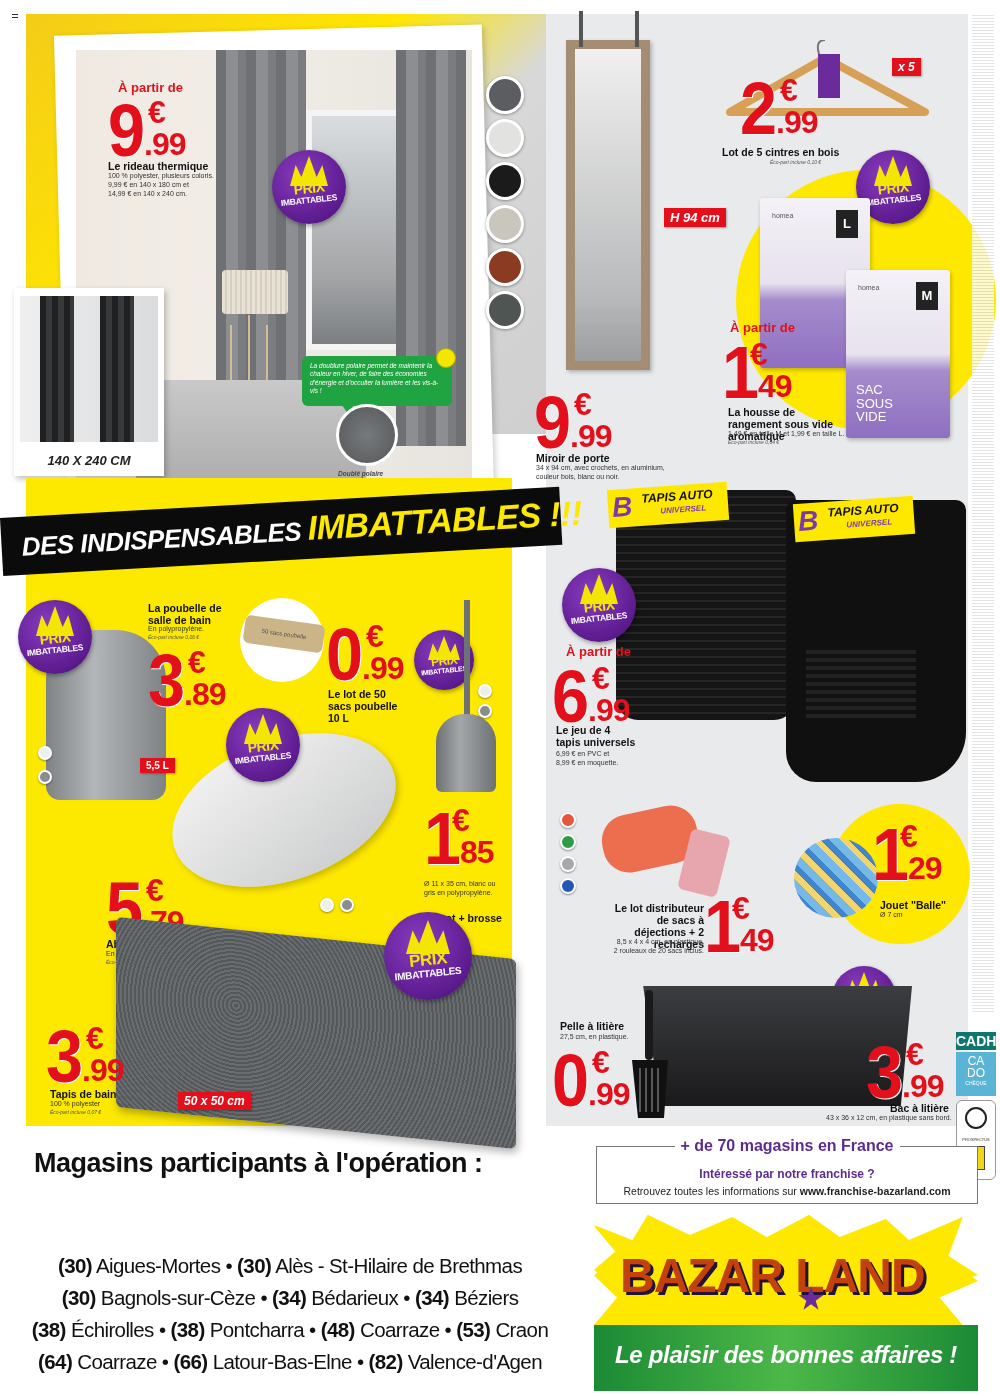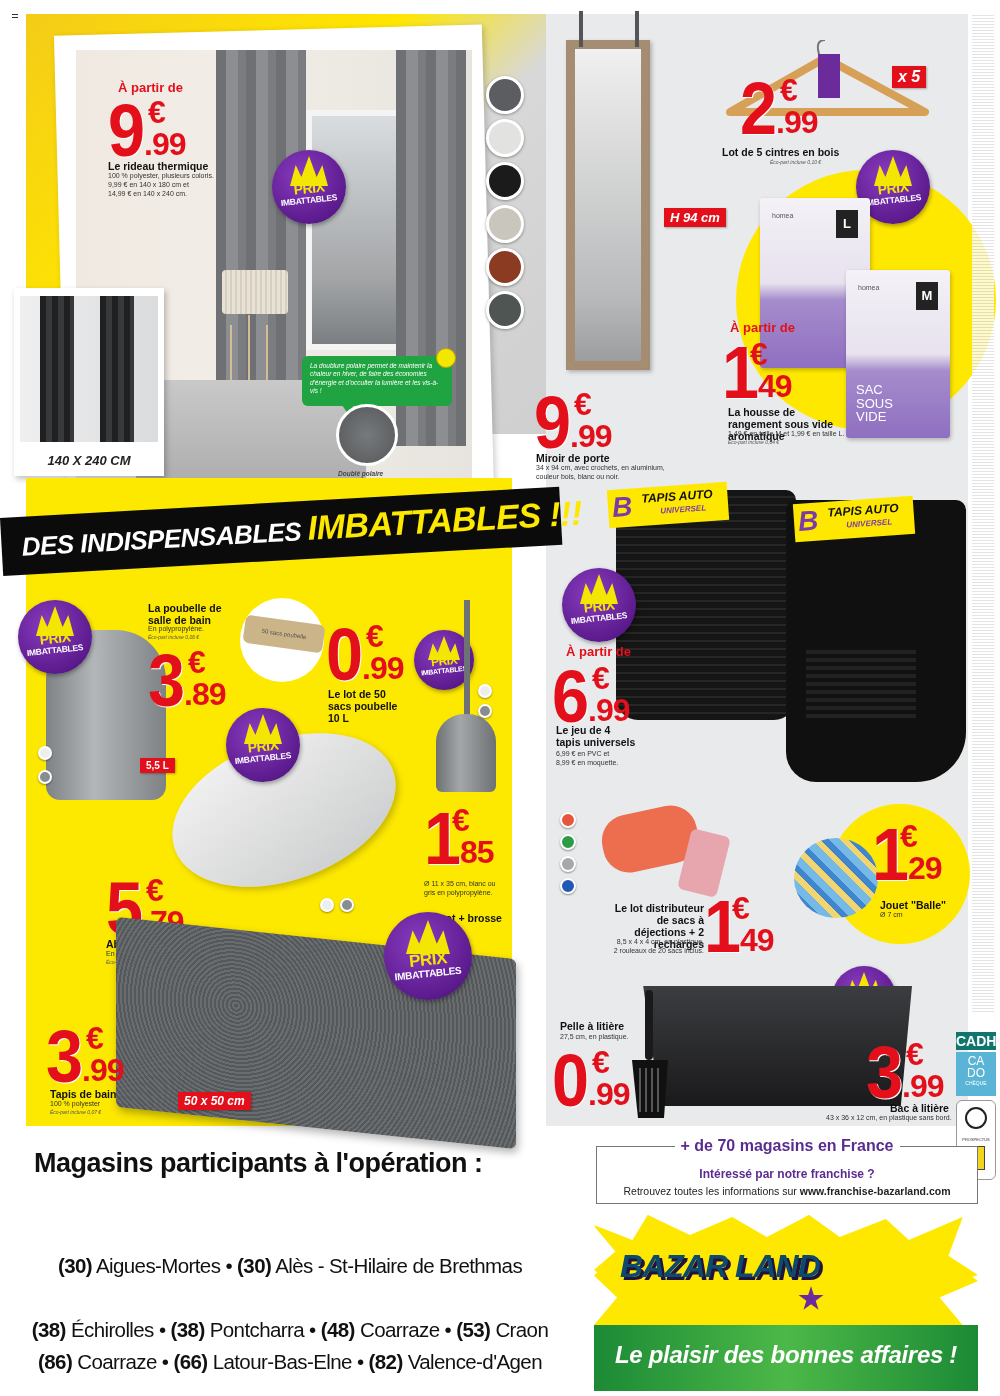--- a/index.html
+++ b/index.html
@@ -80,21 +80,21 @@
   .store-line b { font-weight: bold; }
 
   .franchise-box { left: 596px; top: 1146px; width: 382px; height: 58px; border: 1px solid #777; background: #fff; }
   .franchise-box .l1 { position:absolute; left: 0; top: -10px; width: 100%; text-align:center; }
   .franchise-box .l1 span { background: #fff; padding: 0 6px; font-weight: bold; font-size: 16px; color: #5b2c8f; }
   .franchise-box .l2 { position:absolute; left:0; top: 20px; width:100%; text-align:center; font-weight: bold; font-size: 12px; color: #5b2c8f; }
   .franchise-box .l3 { position:absolute; left:0; top: 38px; width:100%; text-align:center; font-size: 10.5px; color: #222; }
   .franchise-box .l3 b { font-weight: bold; }
 
   .logo-burst { left: 594px; top: 1215px; width: 384px; height: 110px; background: #ffe800; clip-path: polygon(0 10%,10% 25%,14% 0,25% 20%,36% 2%,45% 22%,56% 0,64% 22%,76% 4%,82% 25%,96% 2%,92% 40%,100% 60%,90% 75%,96% 100%,0 100%,6% 75%,0 55%,6% 35%); }
-  .logo-text { left: 620px; top: 1248px; font-weight: bold; font-style: italic; font-size: 32px; color: #0c4a6e; letter-spacing: -1px; text-shadow: 3px 3px 0 #24123a; white-space: nowrap; }
+  .logo-text { left: 620px; top: 1248px; font-weight: bold; font-size: 48px; color: #c2410c; letter-spacing: -1px; text-shadow: 3px 3px 0 #24123a; white-space: nowrap; }
   .logo-star { left: 798px; top: 1286px; width: 26px; height: 26px; background: #6b2b9a; clip-path: polygon(50% 0,61% 35%,98% 35%,68% 57%,79% 91%,50% 70%,21% 91%,32% 57%,2% 35%,39% 35%); }
   .slogan-bar { left: 594px; top: 1325px; width: 384px; height: 66px; background: linear-gradient(90deg,#1c8a35,#4cb848 50%,#1c8a35); }
   .slogan-bar div { position: absolute; left: 0; top: 16px; width: 100%; text-align: center; color: #fff; font-weight: bold; font-style: italic; font-size: 24px; white-space: nowrap; letter-spacing: -0.3px; }
 
   .green-bubble { left: 302px; top: 356px; width: 150px; height: 50px; background: #20a341; border-radius: 6px; color: #fff; font-style: italic; font-size: 6.5px; line-height: 1.3; padding: 6px 8px; }
   .green-bubble:after { content:""; position:absolute; left: 40px; bottom: -8px; border-left: 6px solid transparent; border-right: 6px solid transparent; border-top: 9px solid #20a341; }
   .smiley { left: 436px; top: 348px; width: 20px; height: 20px; border-radius: 50%; background: #f3e600; border: 1px solid #b8a700; }
   .fabric-circle { left: 336px; top: 404px; width: 62px; height: 62px; border-radius: 50%; background: radial-gradient(circle,#777a7c,#555759); border: 3px solid #fff; }
 
   .pack-dot { width: 14px; height: 14px; border-radius: 50%; border: 2px solid #fff; box-shadow: 0 1px 2px rgba(0,0,0,.4); position:absolute; }
@@ -175,21 +175,21 @@
 <div class="pdesc" style="left:536px;top:464px;">
   <div>34 x 94 cm, avec crochets, en aluminium,</div>
   <div>couleur bois, blanc ou noir.</div>
 </div>
 
 <svg class="abs hanger" viewBox="0 0 210 80">
   <path d="M105 0 q-10 0 -6 14" stroke="#777" stroke-width="2" fill="none"></path>
   <path d="M10 72 L105 18 L205 72 Z" fill="none" stroke="#d7a057" stroke-width="8" stroke-linejoin="round"></path>
   <rect x="98" y="14" width="22" height="44" fill="#6b2b9a"></rect>
 </svg>
-<div class="redtag" style="left:892px;top:66px;font-size:16px;">x 5</div>
+<div class="redtag" style="left:892px;top:58px;font-size:12px;">x 5</div>
 <div class="price" style="left:740px;top:72px;">
   <span class="int">2</span>
   <span class="cur" style="left:40px;top:2px;">€</span>
   <span class="dec" style="left:36px;top:34px;">.99</span>
 </div>
 <div class="ptitle" style="left:722px;top:146px;">Lot de 5 cintres en bois</div>
 <div class="eco" style="left:770px;top:159px;">Éco-part incluse 0,10 €</div>
 
 <div class="badge" style="left:856px;top:150px;">
   <div class="star"></div>
@@ -421,25 +421,28 @@
   <div style="margin:6px auto 0;width:22px;height:22px;border:2px solid #222;border-radius:50%;"></div>
   <div style="font-size:4px;text-align:center;margin-top:8px;color:#333;">PROSPECTUS</div>
   <div style="margin:4px auto 0;width:18px;height:24px;background:#f3d51b;border:1px solid #444;"></div>
 </div>
 
 <div class="abs stores-title">Magasins participants à l'opération :</div>
 <div class="abs" style="left:0;top:1190px;width:580px;height:200px;">
   <div class="store-line" style="top:64px;">
     <b>(30)</b><span> Aigues-Mortes</span> • <b>(30)</b><span> Alès - St-Hilaire de Brethmas</span>
   </div>
+  <div class="store-line" style="top:96px;">
+    <b>(30)</b><span> Bagnols-sur-Cèze</span> • <b>(34)</b><span> Bédarieux</span> • <b>(34)</b><span> Béziers</span>
+  </div>
   <div class="store-line" style="top:128px;">
     <b>(38)</b><span> Échirolles</span> • <b>(38)</b><span> Pontcharra</span> • <b>(48)</b><span> Coarraze</span> • <b>(53)</b><span> Craon</span>
   </div>
   <div class="store-line" style="top:160px;">
-    <b>(86)</b><span> Coarraze</span> • <b>(66)</b><span> Latour-Bas-Elne</span> • <b>(82)</b><span> Valence-d'Agen</span>
+    <b>(64)</b><span> Coarraze</span> • <b>(66)</b><span> Latour-Bas-Elne</span> • <b>(82)</b><span> Valence-d'Agen</span>
   </div>
 </div>
 
 <div class="abs franchise-box">
   <div class="l1"><span>+ de 70 magasins en France</span></div>
   <div class="l2">Intéressé par notre franchise ?</div>
   <div class="l3"><span>Retrouvez toutes les informations sur </span><b>www.franchise-bazarland.com</b></div>
 </div>
 
 <div class="abs logo-burst"></div>

